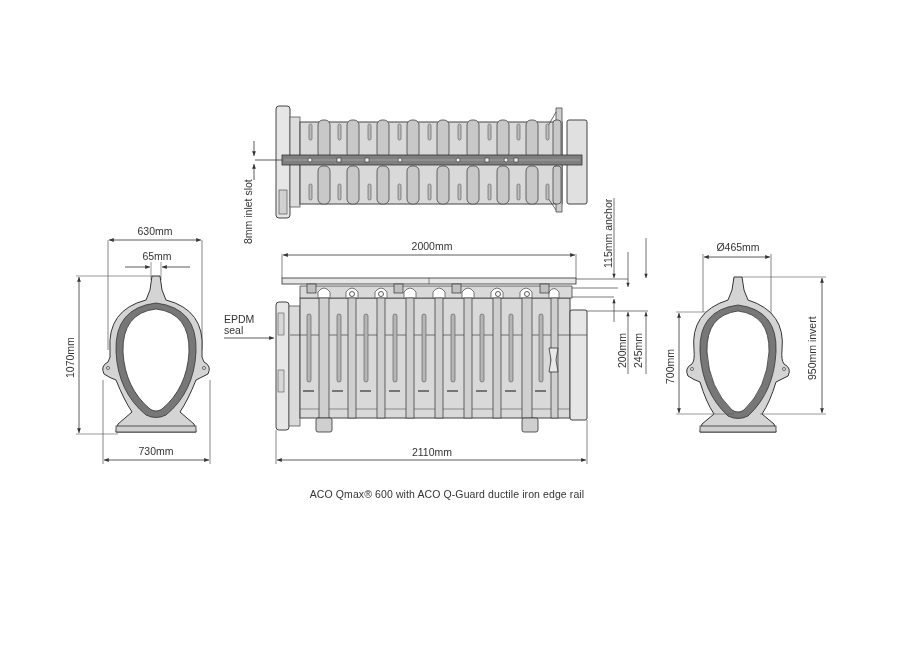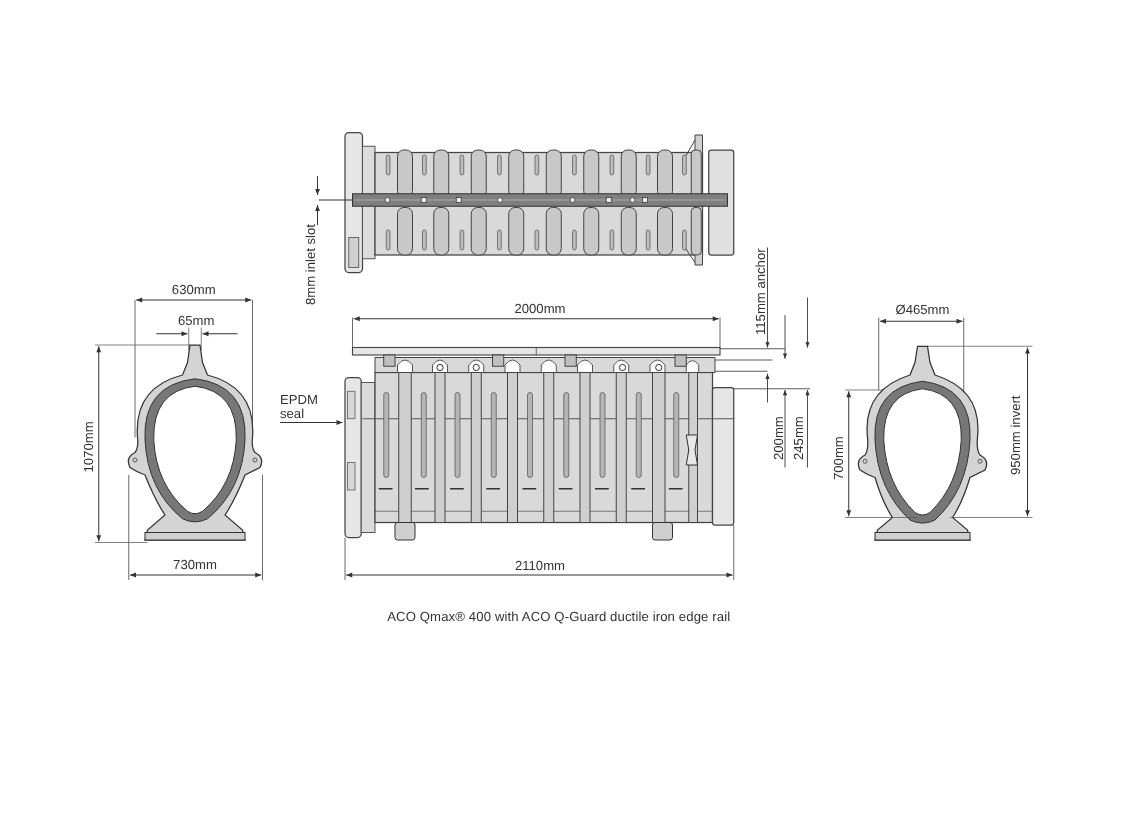--- a/index.html
+++ b/index.html
@@ -262,14 +262,14 @@
     <text class="dim-text" transform="translate(674,384) rotate(-90)">700mm</text>
 
     <line x1="742" y1="277" x2="826" y2="277" stroke="#555" stroke-width="0.6"></line>
     <line x1="760" y1="414" x2="826" y2="414" stroke="#555" stroke-width="0.6"></line>
     <line x1="822" y1="278" x2="822" y2="413" stroke="#333" stroke-width="0.8" marker-start="url(#arr)" marker-end="url(#arr)"></line>
     <text class="dim-text" transform="translate(816,380) rotate(-90)">950mm invert</text>
   </g>
 </svg>
 
 <div class="caption">
-  <span class="caption-wrap">ACO Qmax® 400 with ACO Q-Guard ductile iron edge rail</span>
+  <span class="caption-wrap">ACO Qmax® 600 with ACO Q-Guard ductile iron edge rail</span>
 </div>
 
 </body></html>

